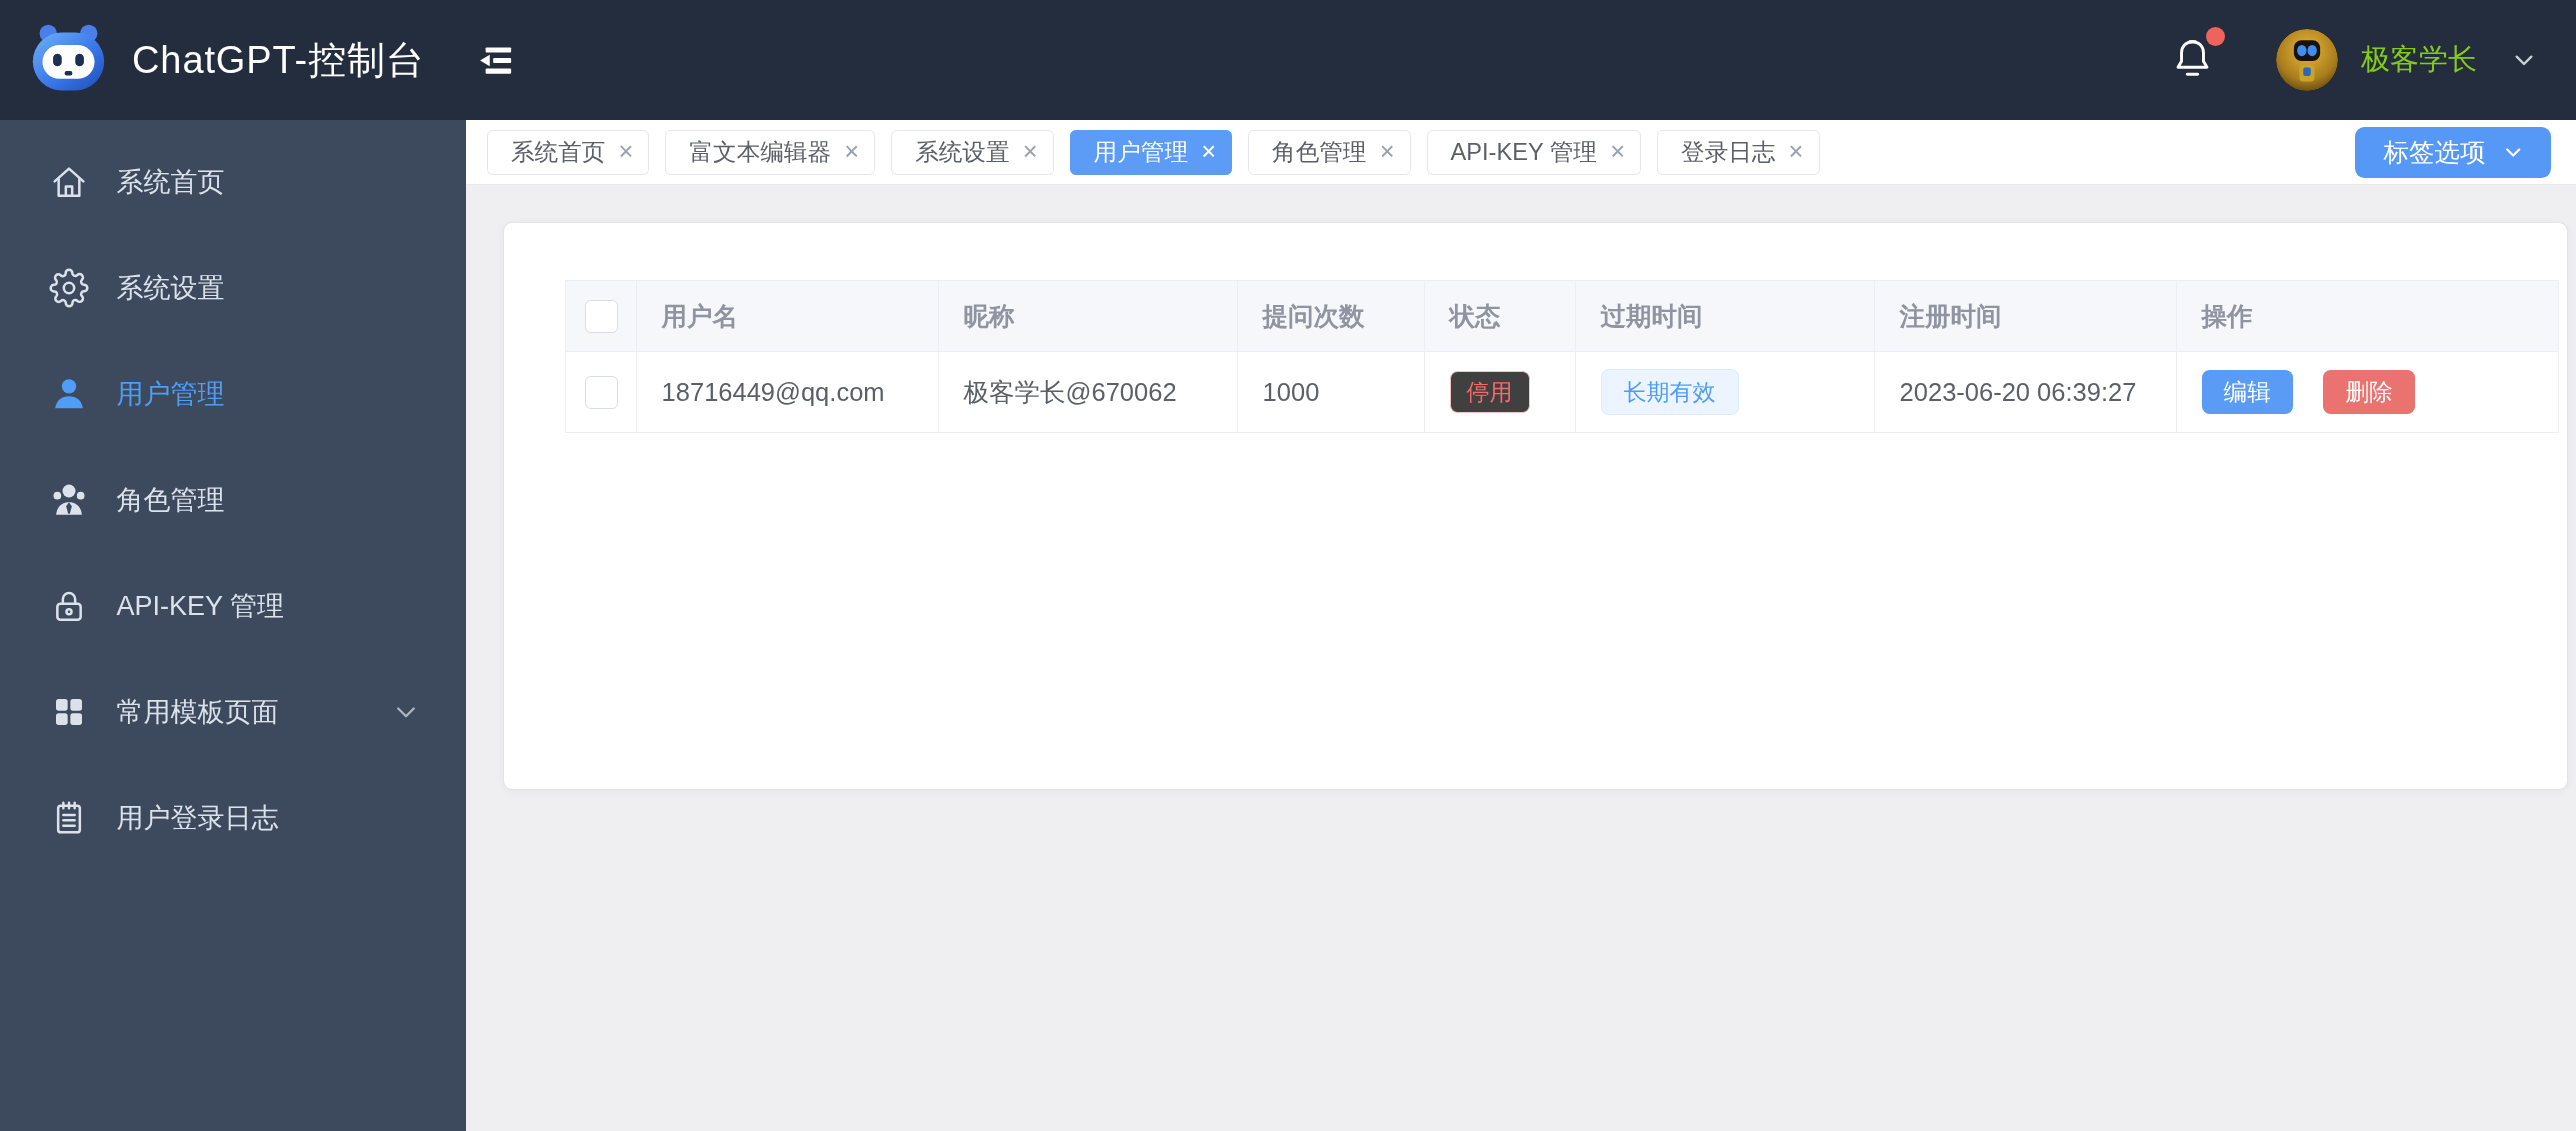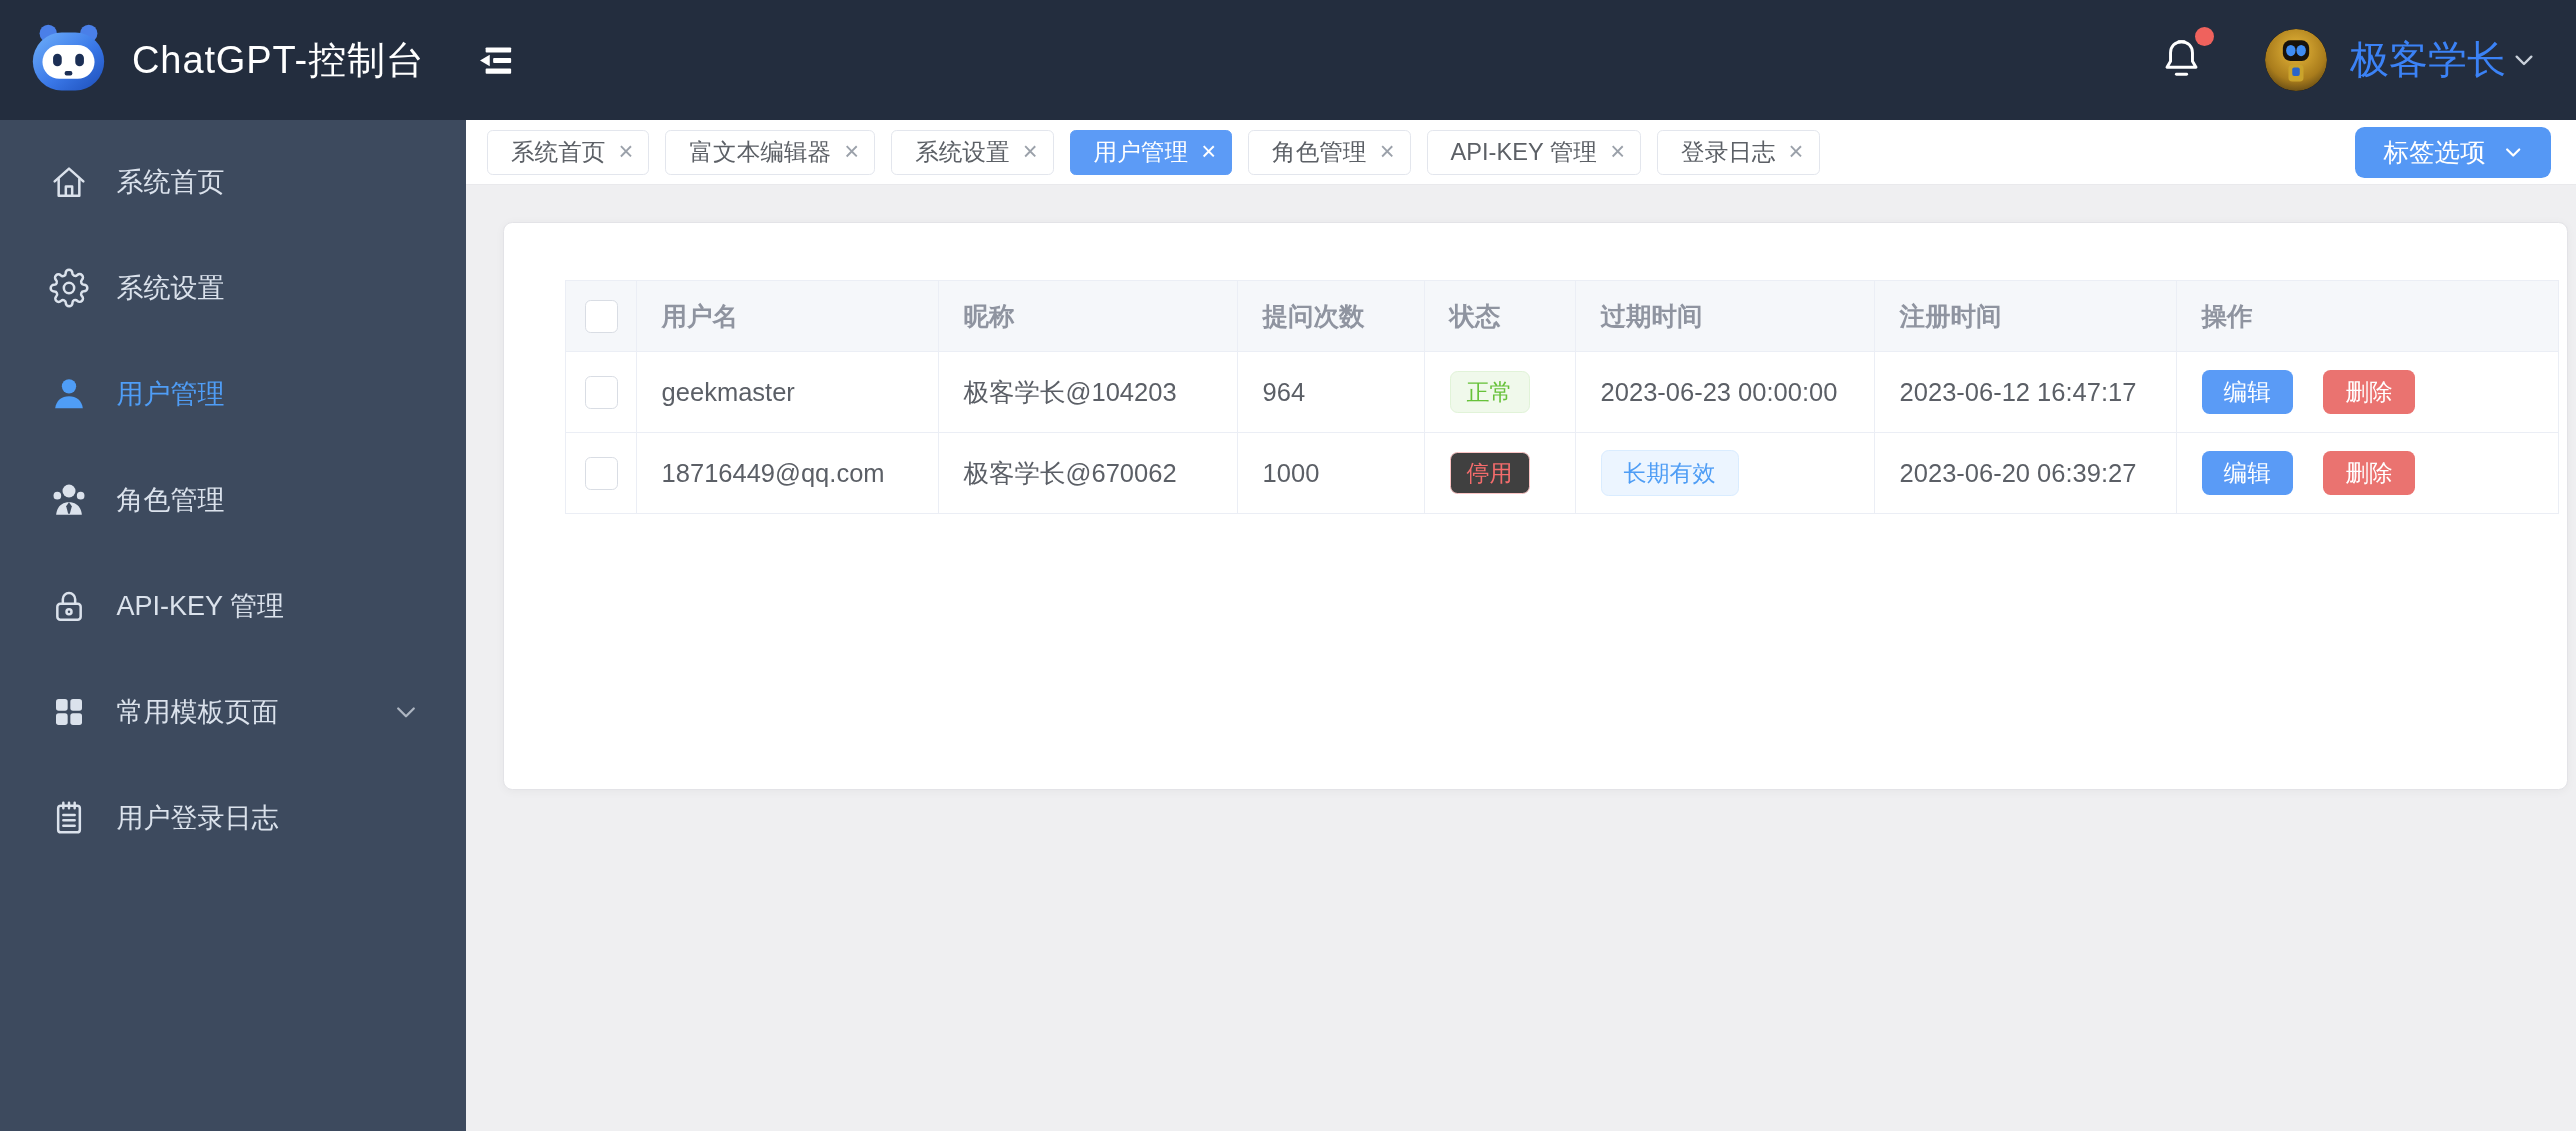--- a/index.html
+++ b/index.html
@@ -16,21 +16,21 @@
     background:#232d3e; display:flex; align-items:center;
     padding:0 36px 0 28px; color:#fff; z-index:5;
   }
   .logo { width:81px; height:81px; flex:0 0 auto; }
   .app-title { font-size:38px; font-weight:500; margin-left:23px; letter-spacing:0.9px; color:#fff; }
   .fold-btn { margin-left:49px; width:45px; height:45px; display:flex; align-items:center; cursor:pointer; color:#fff; }
   .header-spacer { flex:1; }
   .bell-wrap { position:relative; margin-right:60px; cursor:pointer; color:#fff; }
   .bell-dot { position:absolute; top:-7.6px; right:-9.4px; width:19px; height:19px; border-radius:50%; background:#ef625d; }
   .avatar { width:62px; height:62px; border-radius:50%; overflow:hidden; margin-right:23px; cursor:pointer; background:#1c1712; flex:0 0 auto; }
-  .username { font-size:39px; color:#3b82f6; margin-right:2px; cursor:pointer; }
+  .username { font-size:29px; color:#84cc16; margin-right:31px; cursor:pointer; }
   .user-caret { color:#c9d0da; display:flex; align-items:center; cursor:pointer; }
 
   
   .sidebar {
     position:absolute; top:120px; left:0; bottom:0; width:466px;
     background:#3d4a5e; padding-top:9.4px; z-index:4;
   }
   .menu-item {
     height:106px; display:flex; align-items:center;
     padding:0 43px 0 47px; color:#dbe2ec; font-size:27px; cursor:pointer;
@@ -312,33 +312,20 @@
               <th>提问次数</th>
               <th>状态</th>
               <th>过期时间</th>
               <th>注册时间</th>
               <th>操作</th>
             </tr>
           </thead>
           <tbody>
             <tr>
               <td class="col-check"><span class="checkbox"></span></td>
-              <td>geekmaster</td>
-              <td>极客学长@104203</td>
-              <td>964</td>
-              <td><span class="tag tag--success">正常</span></td>
-              <td>2023-06-23 00:00:00</td>
-              <td>2023-06-12 16:47:17</td>
-              <td>
-                <button class="btn btn--edit">编辑</button>
-                <button class="btn btn--delete">删除</button>
-              </td>
-            </tr>
-            <tr>
-              <td class="col-check"><span class="checkbox"></span></td>
               <td>18716449@qq.com</td>
               <td>极客学长@670062</td>
               <td>1000</td>
               <td><span class="tag tag--danger">停用</span></td>
               <td><span class="tag tag--blue">长期有效</span></td>
               <td>2023-06-20 06:39:27</td>
               <td>
                 <button class="btn btn--edit">编辑</button>
                 <button class="btn btn--delete">删除</button>
               </td>

